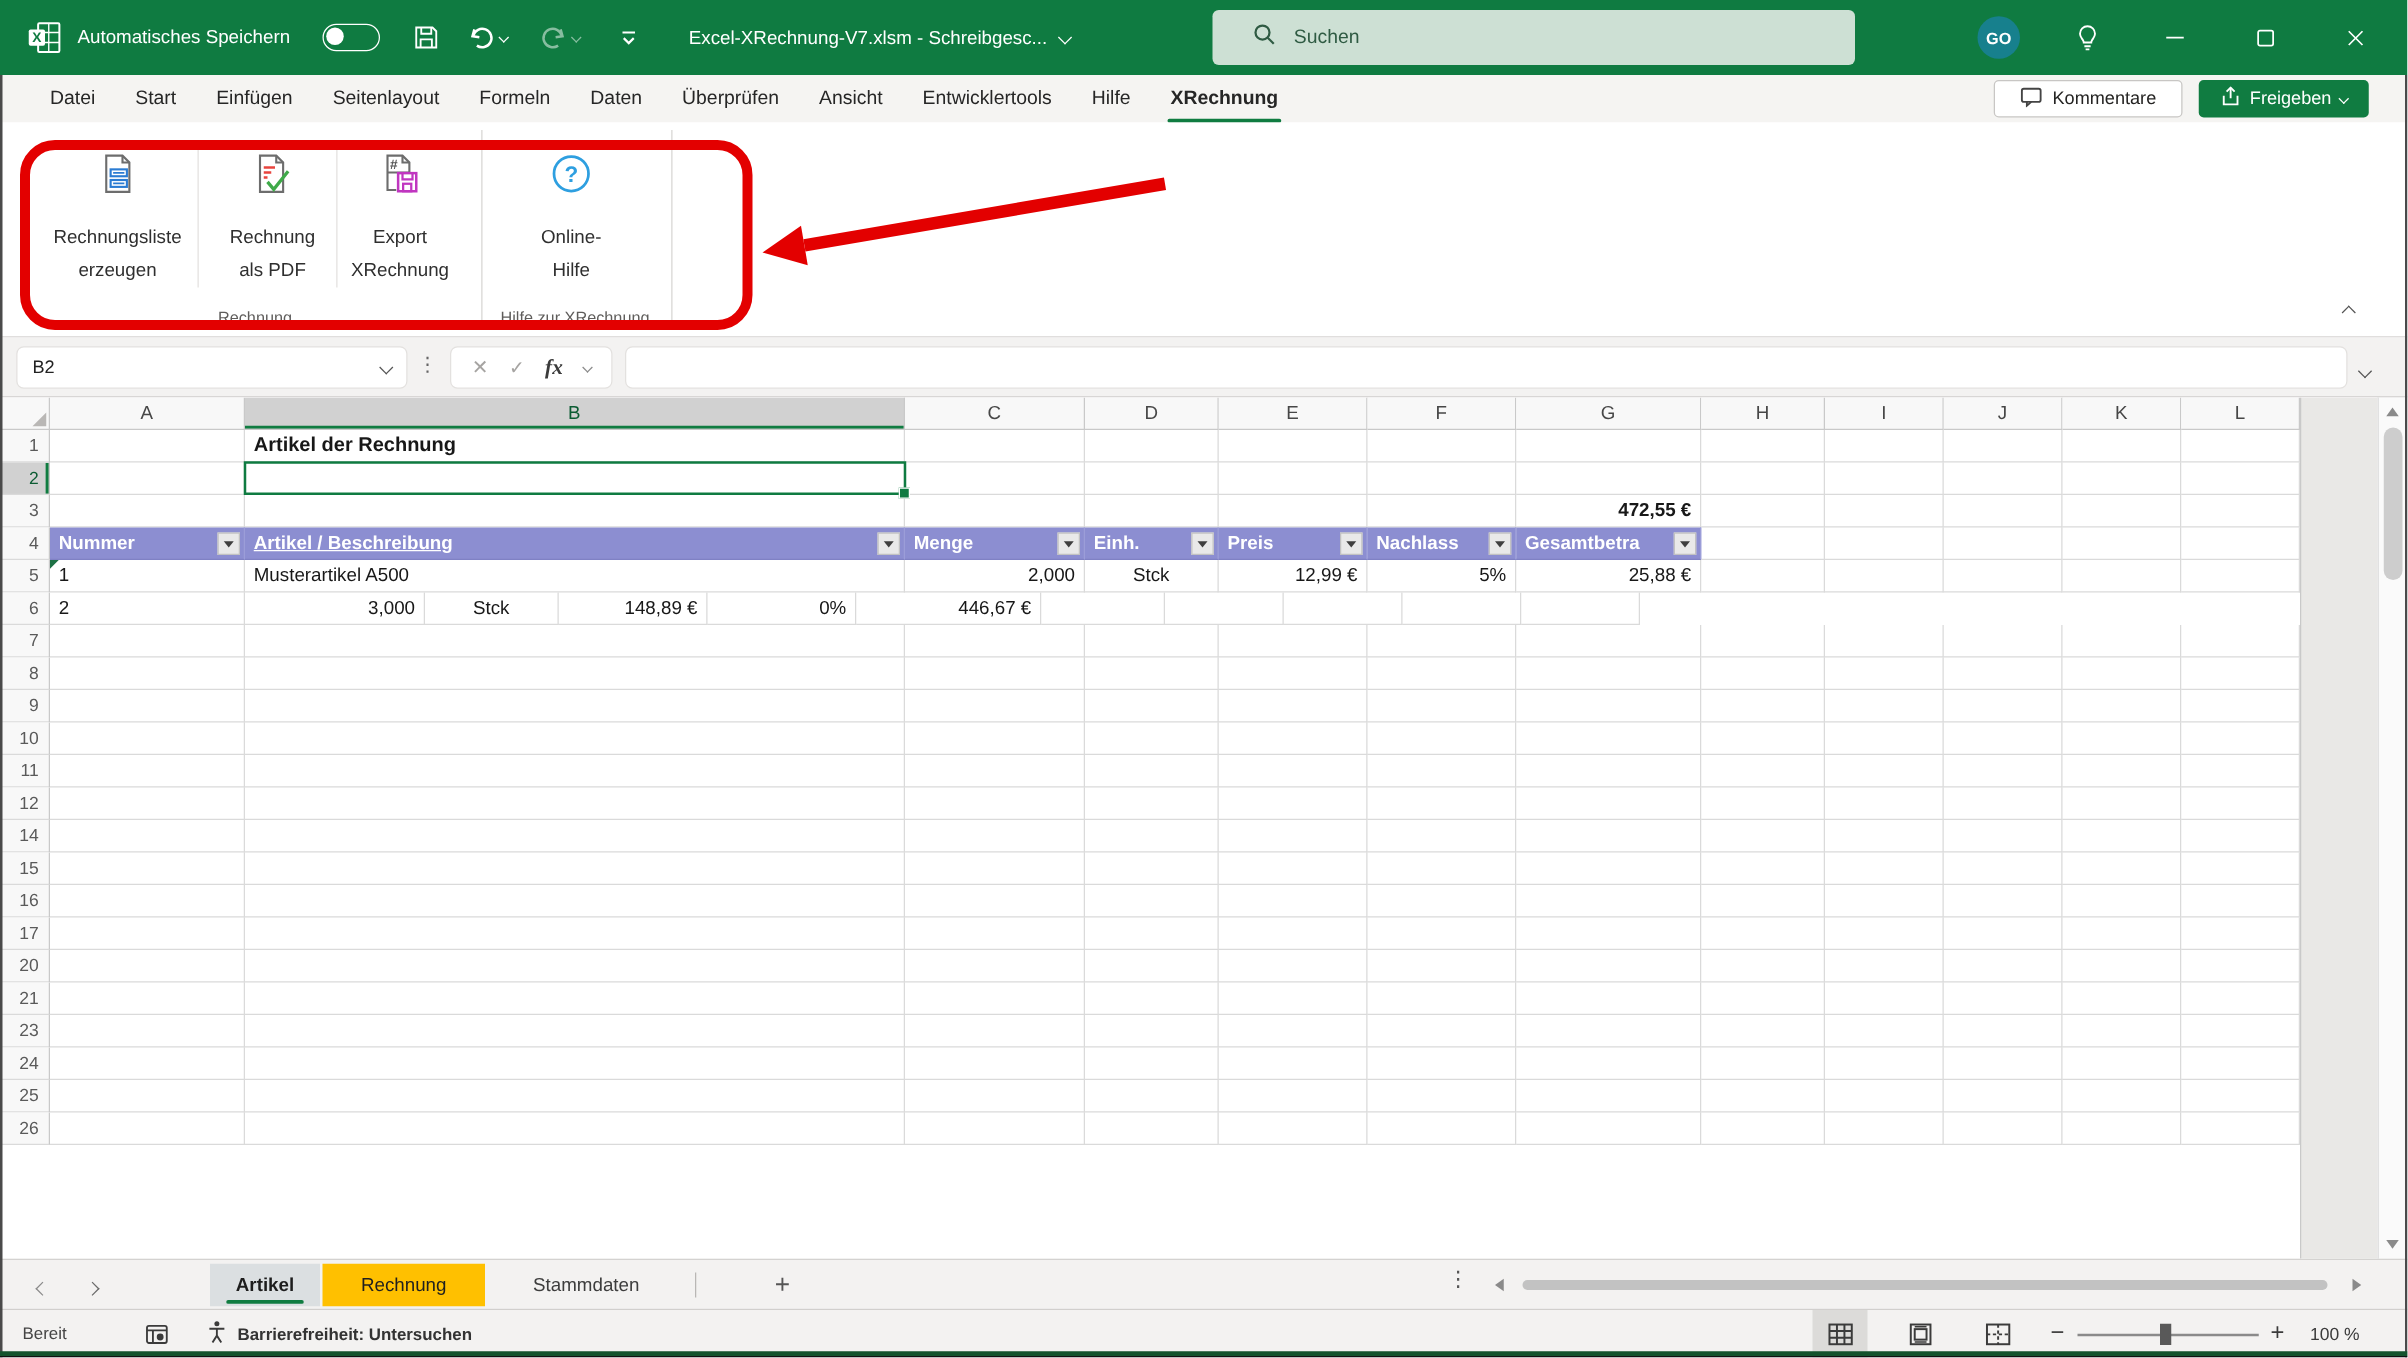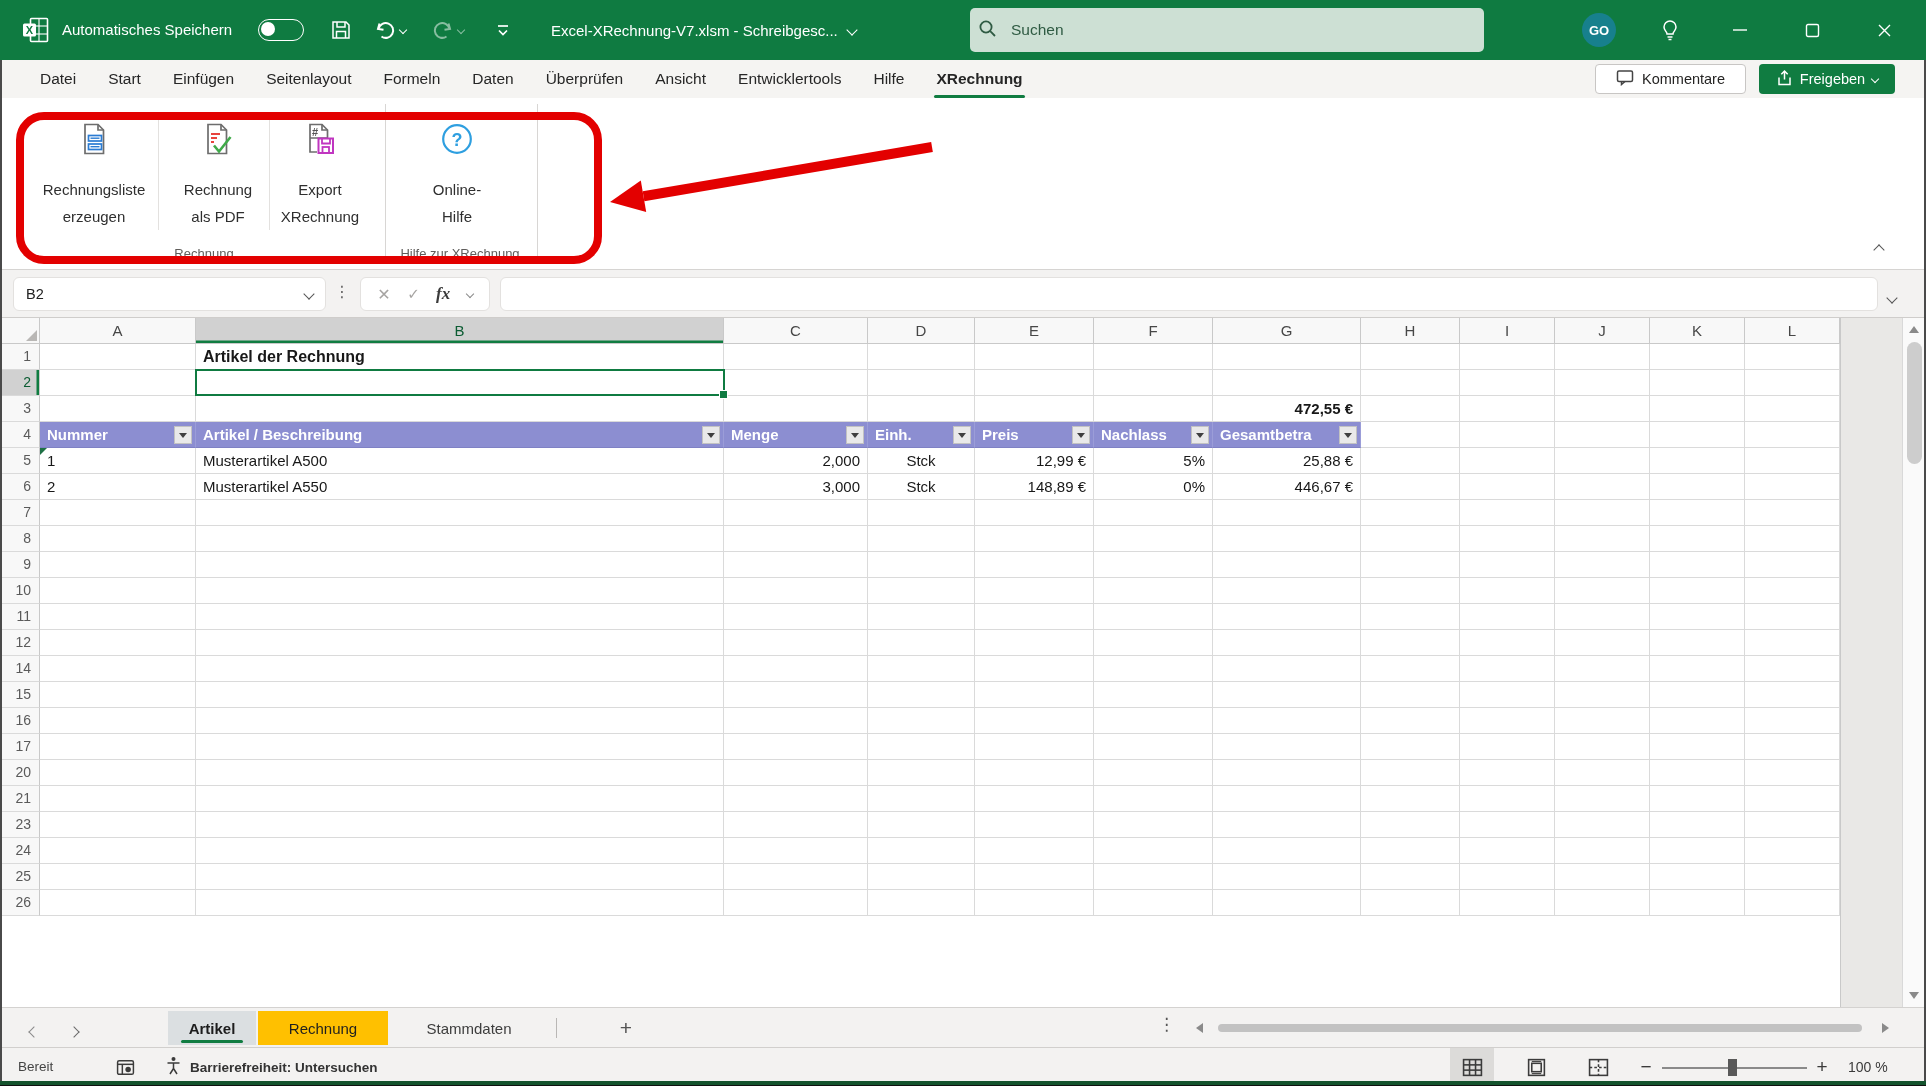--- a/index.html
+++ b/index.html
@@ -13,21 +13,21 @@
   #autosave-label{position:absolute;left:62px;top:0;line-height:60px;font-size:15px;}
   #autosave-toggle{position:absolute;left:258px;top:19px;width:46px;height:22px;border:1.6px solid #fff;border-radius:12px;box-sizing:border-box;}
   #autosave-toggle .knob{position:absolute;left:2px;top:2px;width:14px;height:14px;border-radius:50%;background:#fff;}
   .qa-btn{position:absolute;top:0;height:60px;display:flex;align-items:center;gap:4px;}
   .chv{display:inline-block;width:7px;height:7px;border-right:1.7px solid currentColor;border-bottom:1.7px solid currentColor;transform:rotate(45deg);}
   .chv.up{transform:rotate(225deg);}
   .chv.left{transform:rotate(135deg);}
   .chv.right{transform:rotate(-45deg);}
   .chv.sm{width:5px;height:5px;}
   #doc-title{position:absolute;left:551px;top:0;height:60px;display:flex;align-items:center;gap:10px;font-size:15px;color:#fff;white-space:nowrap;}
-  #search-box{position:absolute;left:970px;top:8px;width:514px;height:44px;background:#cde0d4;border-radius:5px;display:flex;align-items:center;padding-left:8px;box-sizing:border-box;gap:12px;}
+  #search-box{position:absolute;left:970px;top:8px;width:514px;height:44px;background:#cde0d4;border-radius:5px;display:flex;align-items:center;padding-left:32px;box-sizing:border-box;gap:12px;}
   #search-box input{border:none;background:transparent;outline:none;font-size:15.5px;color:#2f5b43;font-family:inherit;width:380px;}
   #search-box input::placeholder{color:#2f5b43;opacity:1;}
   #avatar{position:absolute;left:1582px;top:13px;width:34px;height:34px;border-radius:50%;background:#17808d;color:#fff;font-size:13px;font-weight:bold;display:flex;align-items:center;justify-content:center;}
   .tb-icon{position:absolute;top:0;height:60px;width:44px;display:flex;align-items:center;justify-content:center;}
 
   
   #menubar{position:absolute;left:0;top:60px;width:1926px;height:38px;background:#f5f4f2;}
   #menu-tabs{display:flex;padding-left:24px;height:38px;}
   .mtab{padding:0 16px;line-height:37px;font-size:15.5px;color:#262626;position:relative;white-space:nowrap;}
   .mtab.active{font-weight:bold;}
@@ -385,21 +385,21 @@
         <div class="cell" style="width: 95px;"></div>
         <div class="cell" style="width: 95px;"></div>
         <div class="cell" style="width: 95px;"></div>
         <div class="cell" style="width: 95px;"></div>
       </div>
       <div class="grow" style="height: 26px;">
         <div class="row-h">4</div>
         <div class="cell th" style="width: 156px;"><span>Nummer</span><span class="fbtn">
             <span class="tri-down"></span>
           </span></div>
-        <div class="cell th" style="width: 528px;"><span>Artikel / Beschreibung</span><span class="fbtn">
+        <div class="cell th" style="width: 528px; text-decoration: underline;"><span>Artikel / Beschreibung</span><span class="fbtn">
             <span class="tri-down"></span>
           </span></div>
         <div class="cell th" style="width: 144px;"><span>Menge</span><span class="fbtn">
             <span class="tri-down"></span>
           </span></div>
         <div class="cell th" style="width: 107px;"><span>Einh.</span><span class="fbtn">
             <span class="tri-down"></span>
           </span></div>
         <div class="cell th" style="width: 119px;"><span>Preis</span><span class="fbtn">
             <span class="tri-down"></span>
@@ -427,21 +427,20 @@
         <div class="cell al-right" style="width: 148px;"><span>25,88 €</span></div>
         <div class="cell" style="width: 99px;"></div>
         <div class="cell" style="width: 95px;"></div>
         <div class="cell" style="width: 95px;"></div>
         <div class="cell" style="width: 95px;"></div>
         <div class="cell" style="width: 95px;"></div>
       </div>
       <div class="grow" style="height: 26px;">
         <div class="row-h">6</div>
         <div class="cell al-left" style="width: 156px;"><span>2</span></div>
-        <div class="cell al-left" style="width: 528px;"><span>Musterartikel A550</span></div>
         <div class="cell al-right" style="width: 144px;"><span>3,000</span></div>
         <div class="cell al-center" style="width: 107px;"><span>Stck</span></div>
         <div class="cell al-right" style="width: 119px;"><span>148,89 €</span></div>
         <div class="cell al-right" style="width: 119px;"><span>0%</span></div>
         <div class="cell al-right" style="width: 148px;"><span>446,67 €</span></div>
         <div class="cell" style="width: 99px;"></div>
         <div class="cell" style="width: 95px;"></div>
         <div class="cell" style="width: 95px;"></div>
         <div class="cell" style="width: 95px;"></div>
         <div class="cell" style="width: 95px;"></div>

